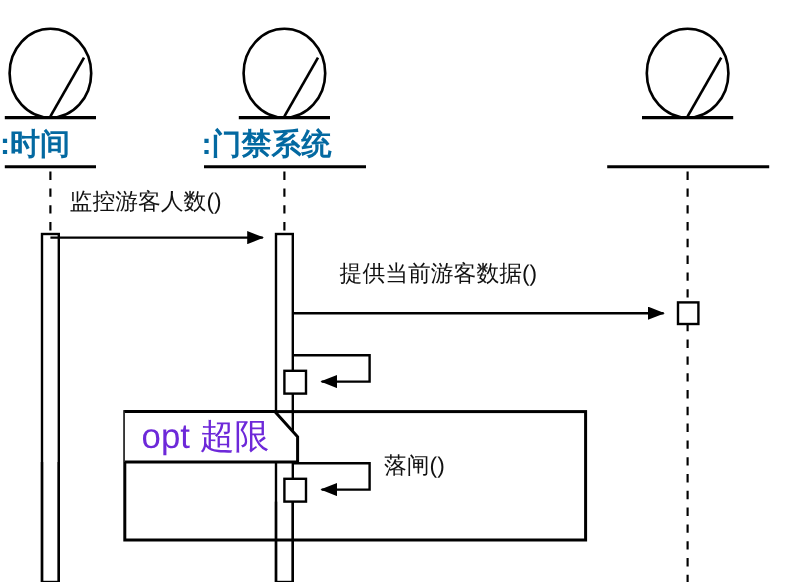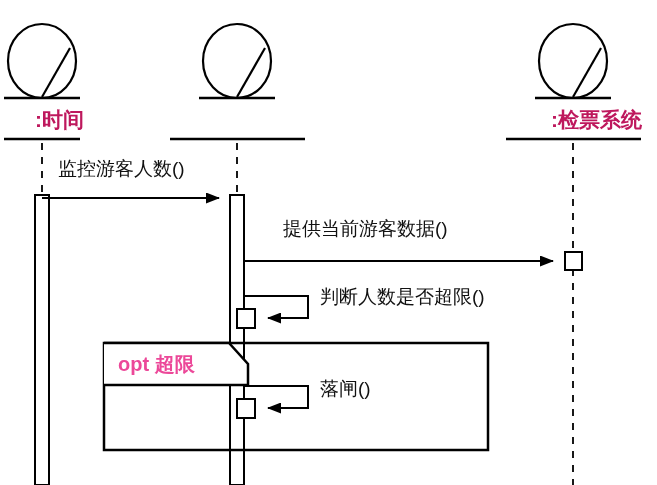--- a/index.html
+++ b/index.html
@@ -22,42 +22,42 @@
     position: absolute;
     left: 0;
     top: 0;
     width: 657px;
     height: 485px;
   }
   .lifeline-name {
     position: absolute;
     font-family: "Liberation Sans", "DejaVu Sans", sans-serif;
     font-weight: bold;
-    font-size: 21px;
+    font-size: 25px;
     line-height: 24px;
-    color: #be185d;
+    color: #0369a1;
     white-space: nowrap;
-    text-align: right;
+    text-align: left;
     letter-spacing: 0px;
   }
   .msg-label {
     position: absolute;
     font-family: "Liberation Sans", "DejaVu Sans", sans-serif;
     font-size: 19px;
     line-height: 22px;
     color: #111111;
     white-space: nowrap;
   }
   .frame-label {
     position: absolute;
     font-family: "Liberation Sans", "DejaVu Sans", sans-serif;
-    font-weight: bold;
-    font-size: 20px;
+    font-weight: normal;
+    font-size: 29px;
     line-height: 24px;
-    color: #ec4899;
+    color: #6d28d9;
     white-space: nowrap;
   }
   .watermark {
     position: absolute;
     font-family: "Liberation Sans", "DejaVu Sans", sans-serif;
     font-size: 19px;
     line-height: 22px;
     color: #b9b9b9;
     white-space: nowrap;
     letter-spacing: 1px;
@@ -122,27 +122,26 @@
     <rect x="237" y="399" width="18" height="19" fill="#ffffff" stroke="#000000" stroke-width="2"></rect>
 
     <line x1="35" y1="385" x2="35" y2="485" stroke="#000000" stroke-width="2"></line>
     <line x1="49" y1="385" x2="49" y2="485" stroke="#000000" stroke-width="2"></line>
     <line x1="230" y1="418" x2="230" y2="485" stroke="#000000" stroke-width="2"></line>
     <line x1="244" y1="418" x2="244" y2="485" stroke="#000000" stroke-width="2"></line>
   </svg>
 
   <div class="lifeline-name" style="left:0px; top:108px; width:84px;">:时间</div>
 
+  <div class="lifeline-name" style="left:168px; top:108px; width:138px;">:门禁系统</div>
 
-  <div class="lifeline-name" style="left:504px; top:108px; width:138px;">:检票系统</div>
 
   <div class="msg-label" style="left:58px; top:158px;">监控游客人数()</div>
 
   <div class="msg-label" style="left:283px; top:218px;">提供当前游客数据()</div>
 
-  <div class="msg-label" style="left:320px; top:286px;">判断人数是否超限()</div>
 
   <div class="msg-label" style="left:320px; top:378px;">落闸()</div>
 
   <div class="frame-label" style="left:118px; top:352px;">opt 超限</div>
 
 
 </div>
 
 </body></html>

